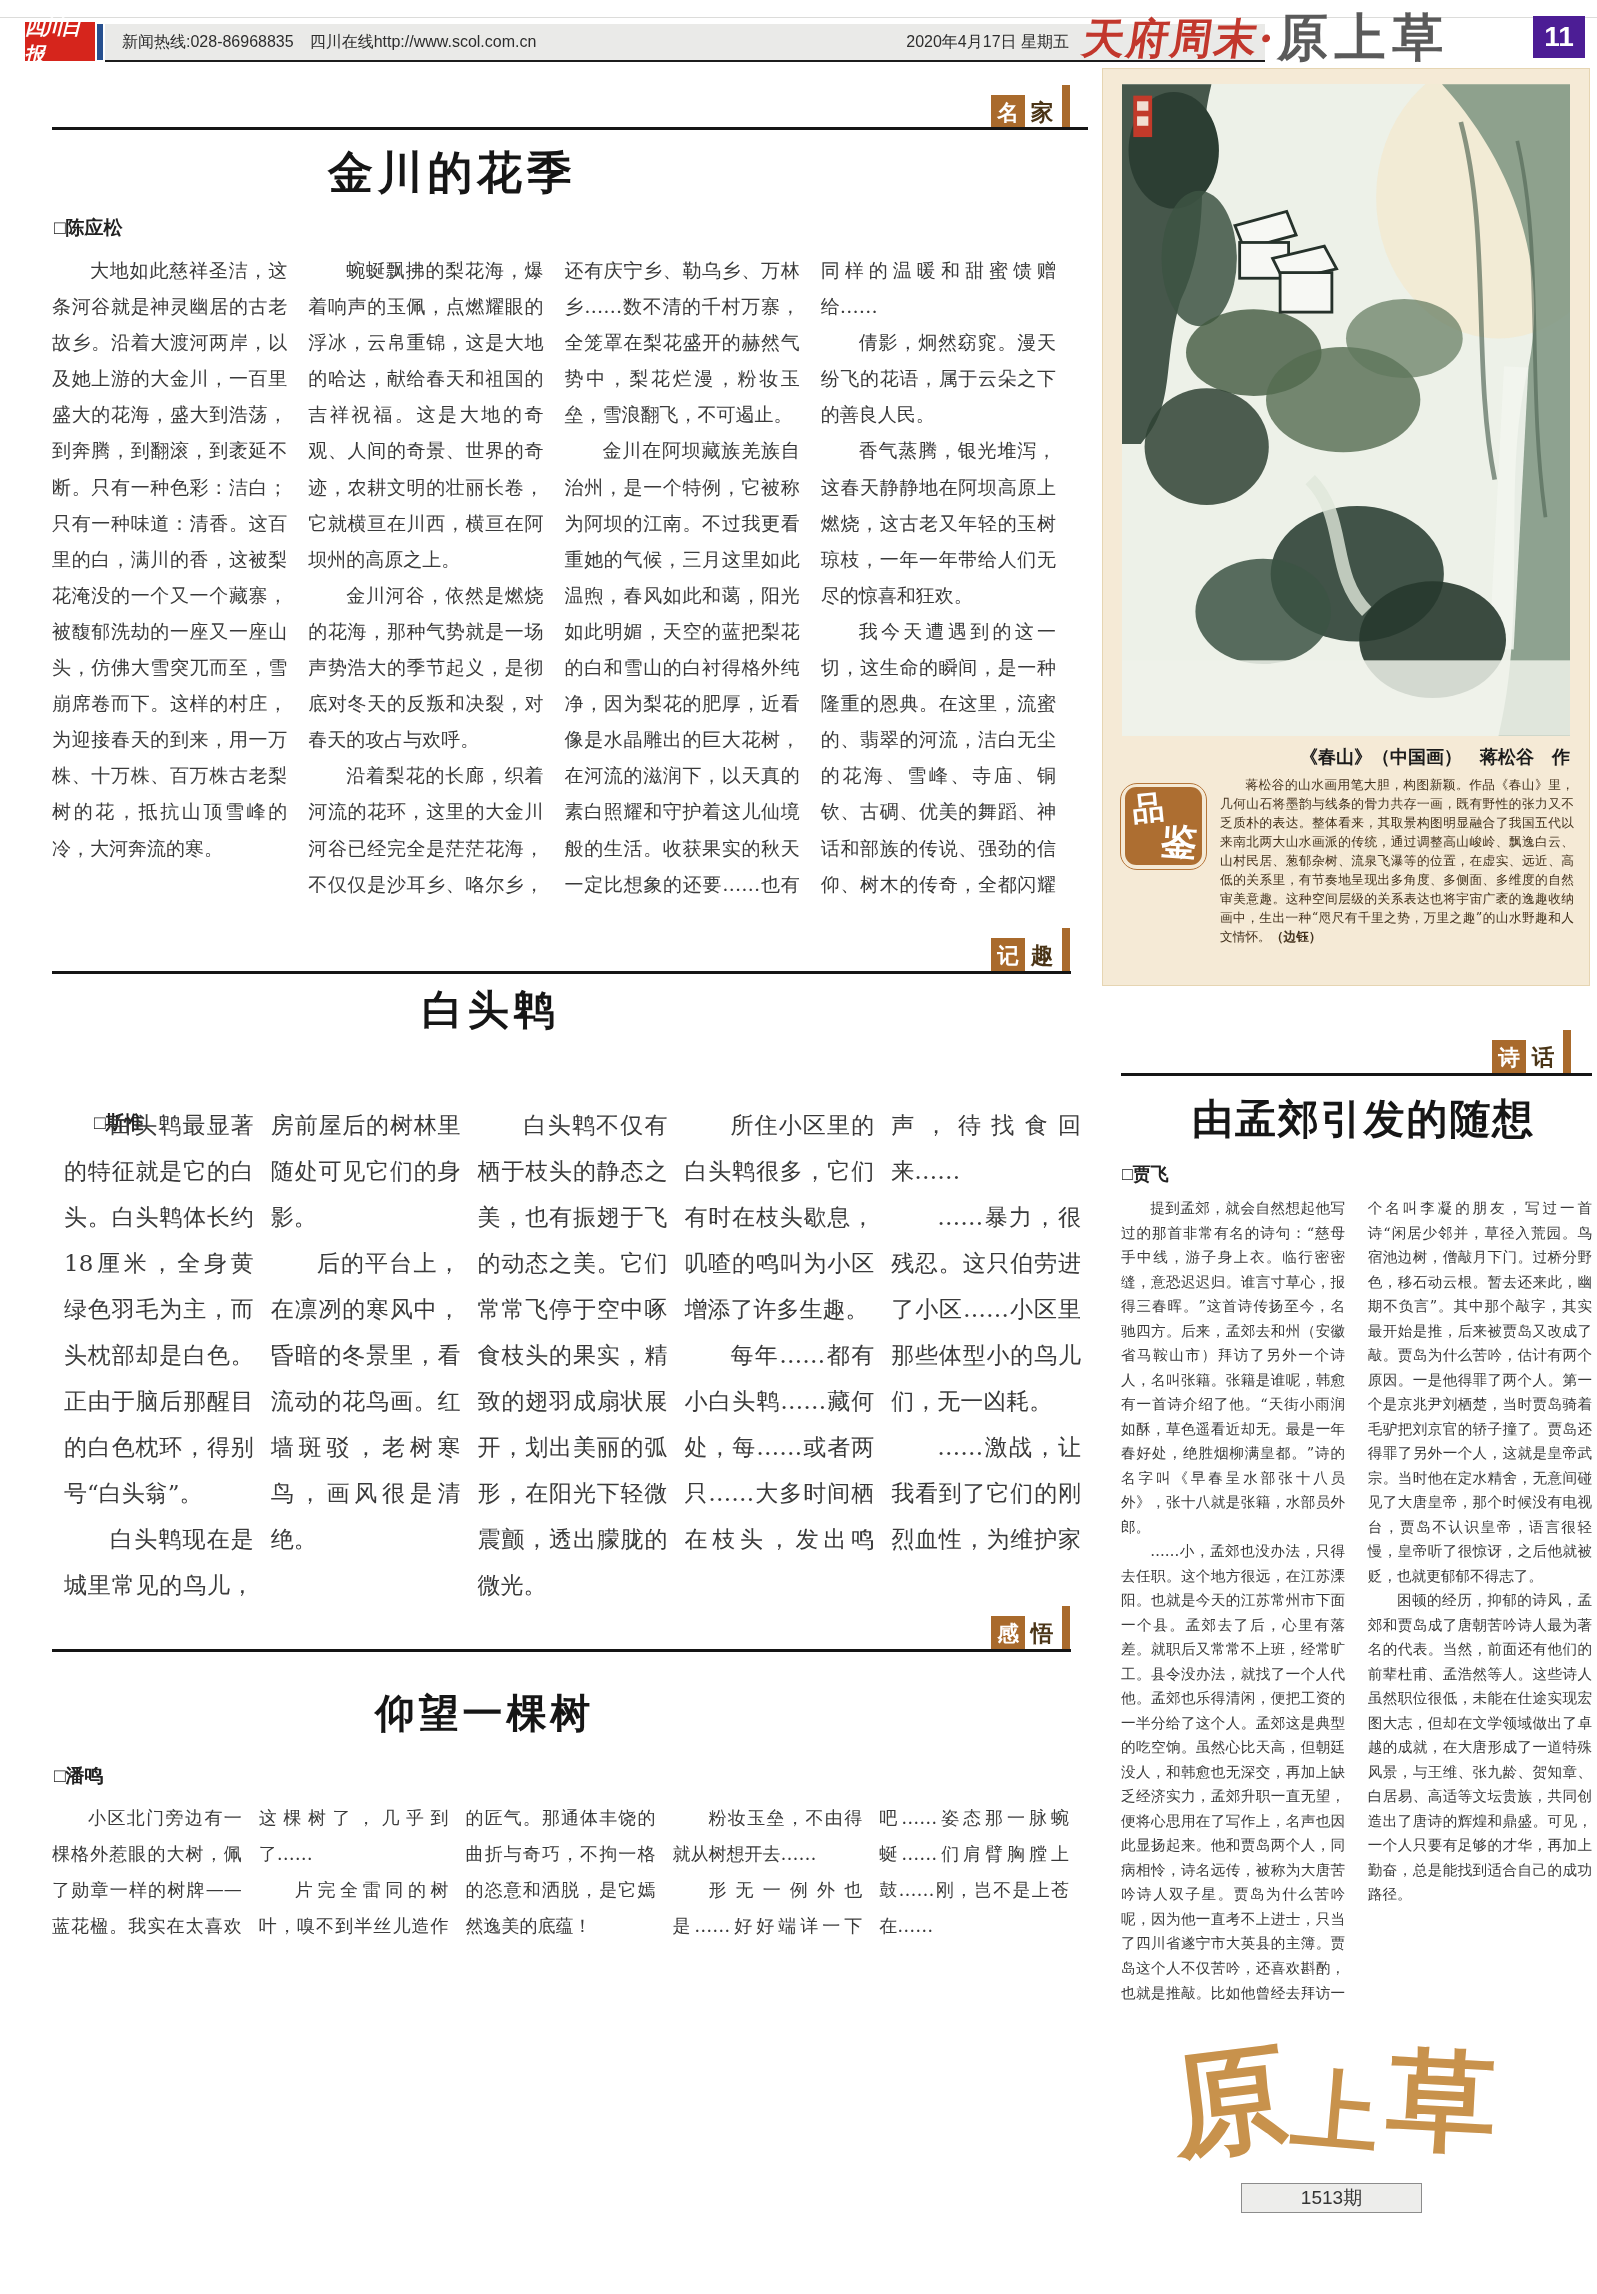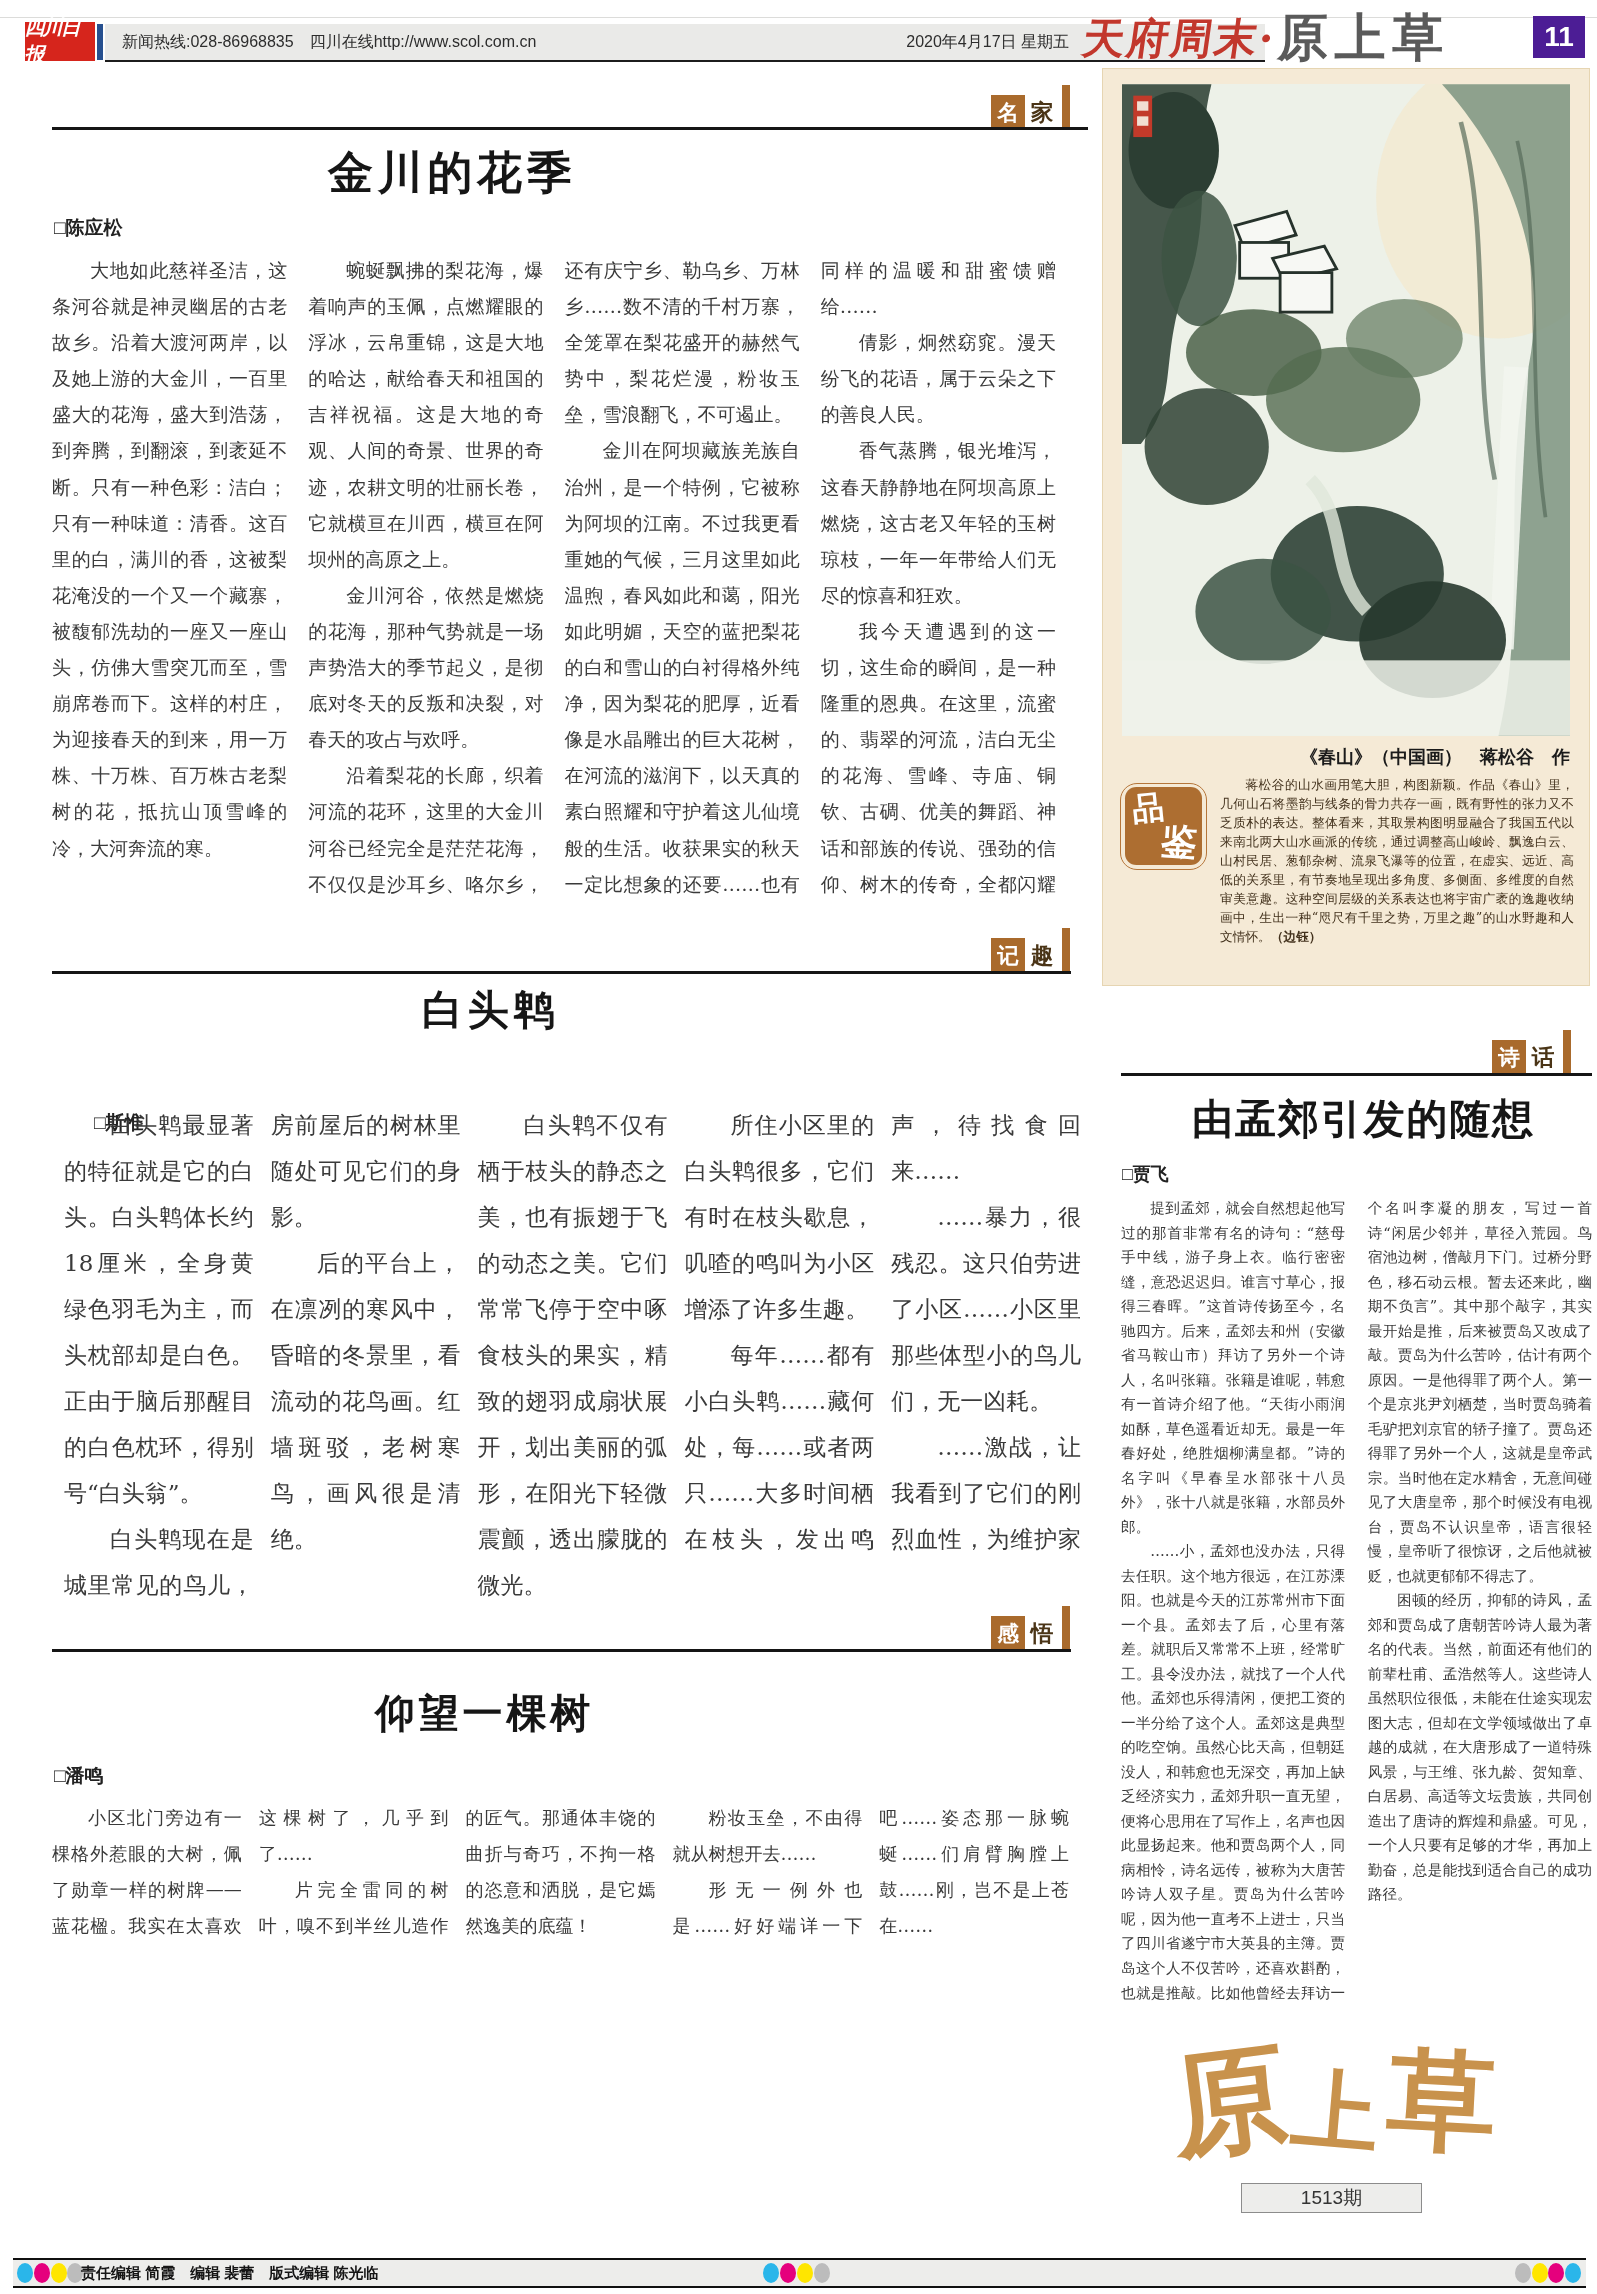--- a/index.html
+++ b/index.html
@@ -216,36 +216,15 @@
     <p>形无一例外也是……好好端详一下吧……姿态那一脉蜿蜒……们肩臂胸膛上鼓……刚，岂不是上苍在……</p>
   </div>
 
   <div class="abs logotype">
     <span class="lg1">原</span>
     <span class="lg2">上</span>
     <span class="lg3">草</span>
   </div>
   <div class="abs issue-box">1513期</div>
 
-  <div class="abs footer-bar">
-    <div class="dotg" style="left:3.8px;">
-      <span class="dot d-c"></span>
-      <span class="dot d-m"></span>
-      <span class="dot d-y"></span>
-      <span class="dot d-g"></span>
-    </div>
-    <div class="editors">责任编辑 简霞　编辑 裴蕾　版式编辑 陈光临</div>
-    <div class="dotg" style="left:750px;">
-      <span class="dot d-c"></span>
-      <span class="dot d-m"></span>
-      <span class="dot d-y"></span>
-      <span class="dot d-g"></span>
-    </div>
-    <div class="dotg" style="right:3.8px;">
-      <span class="dot d-g"></span>
-      <span class="dot d-y"></span>
-      <span class="dot d-m"></span>
-      <span class="dot d-c"></span>
-    </div>
-  </div>
 
 </div>
 
 
 </body></html>

